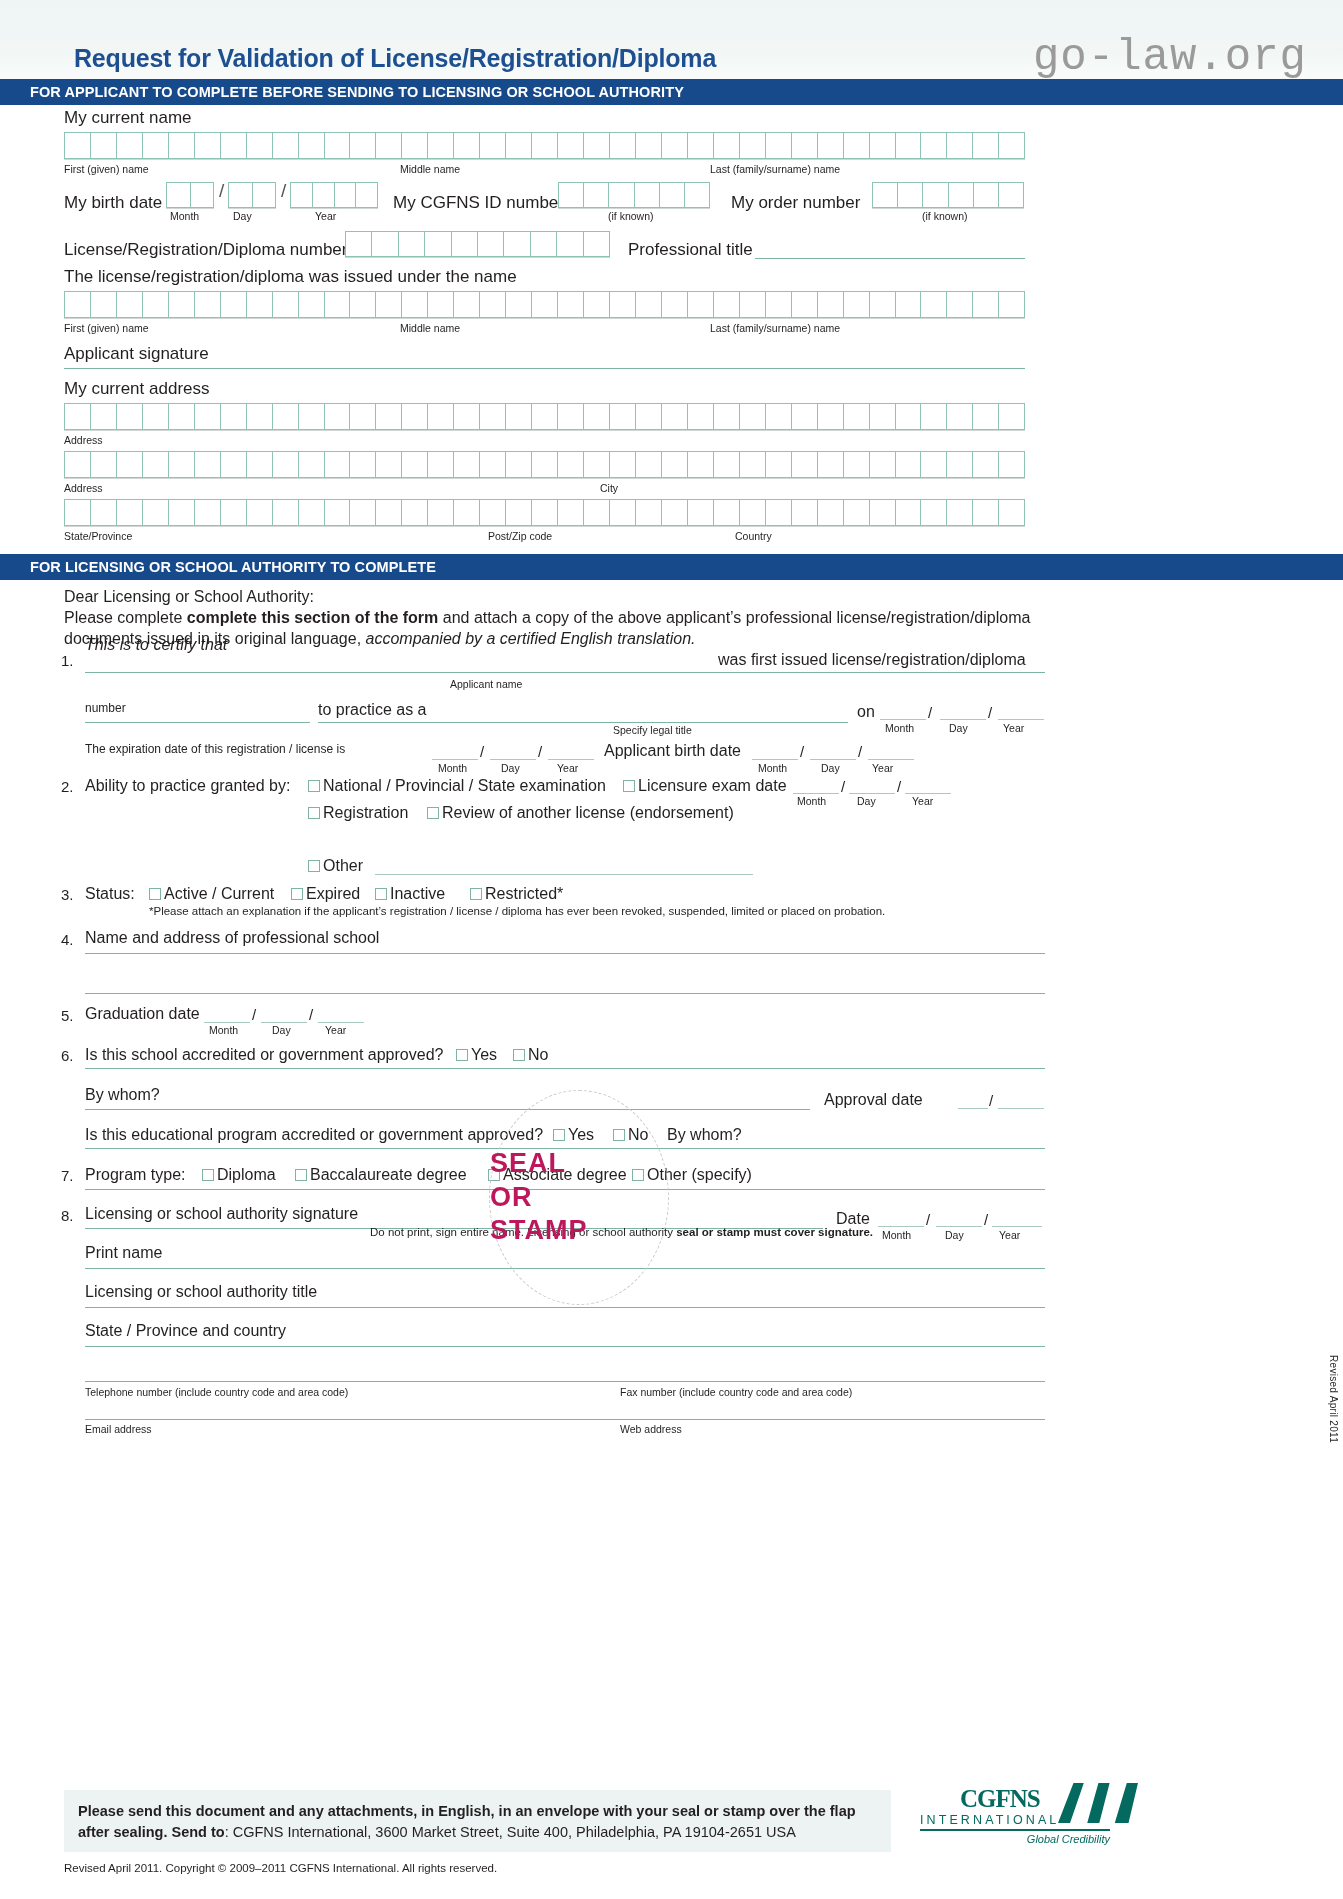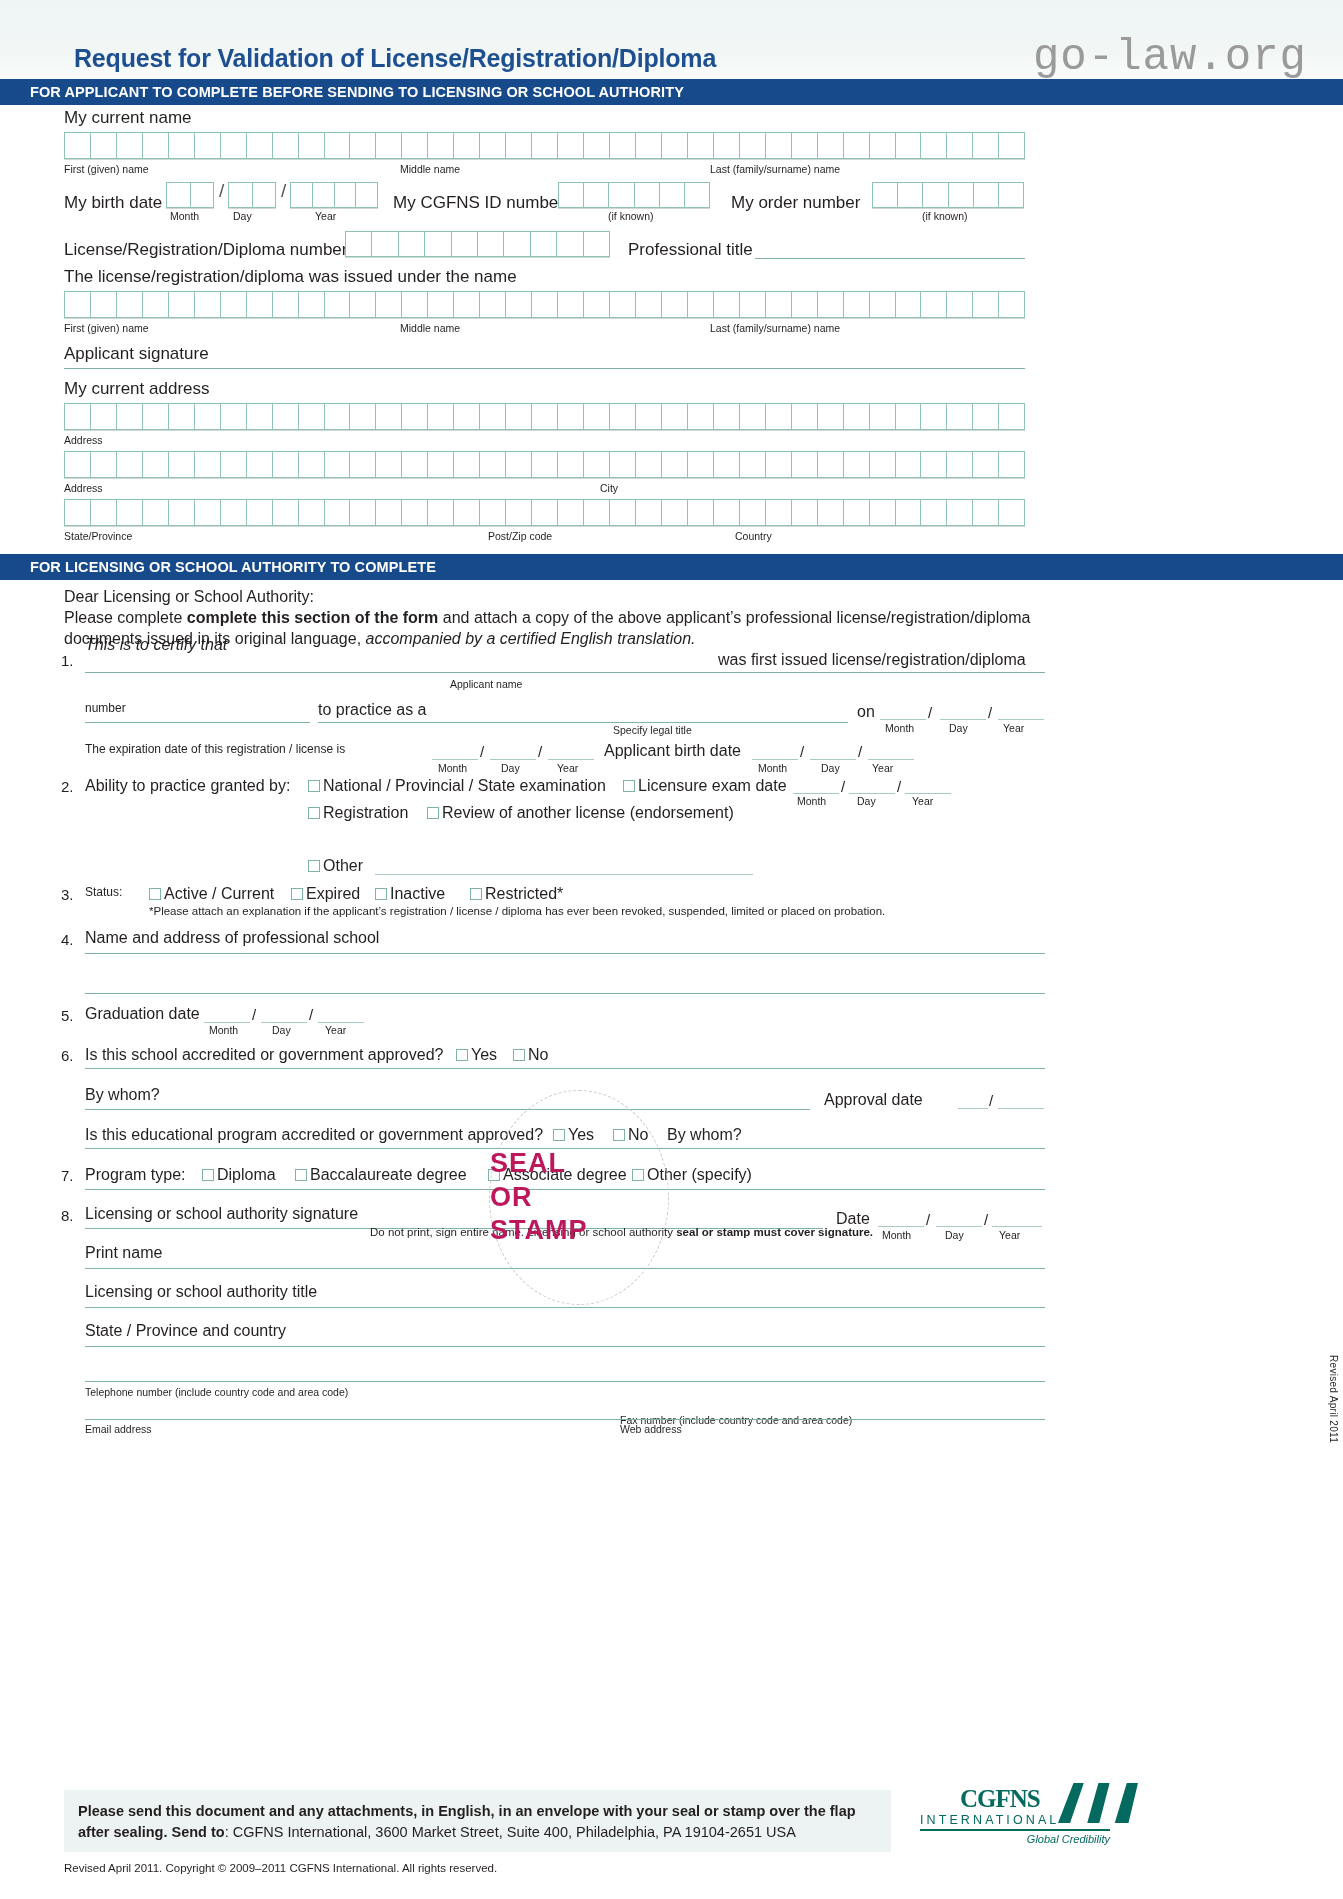--- a/index.html
+++ b/index.html
@@ -480,21 +480,21 @@
   </div>
 
 
   <div class="abs chk-item" style="left:308px; top:857px;">
     <span class="cbox"></span>
       <span>Other</span>
   </div>
   <div class="rule thin" style="left:375px; top:874px; width:378px;"></div>
 
   <div class="abs lbl" style="left:61px; top:886px; font-size:15px;">3.</div>
-  <div class="abs" style="left:85px; top:885px; font-size:12px;">Status:</div>
+  <div class="abs" style="left:85px; top:885px; font-size:16px;">Status:</div>
   <div class="abs chk-item" style="left:149px; top:885px;">
     <span class="cbox"></span>
       <span>Active / Current</span>
   </div>
   <div class="abs chk-item" style="left:291px; top:885px;">
     <span class="cbox"></span>
       <span>Expired</span>
   </div>
   <div class="abs chk-item" style="left:375px; top:885px;">
     <span class="cbox"></span>
@@ -593,21 +593,21 @@
   <div class="rule" style="left:85px; top:1268px; width:960px;"></div>
 
   <div class="abs" style="left:85px; top:1283px; font-size:16px;">Licensing or school authority title</div>
   <div class="rule" style="left:85px; top:1307px; width:960px;"></div>
 
   <div class="abs" style="left:85px; top:1322px; font-size:16px;">State / Province and country</div>
   <div class="rule" style="left:85px; top:1346px; width:960px;"></div>
 
   <div class="rule" style="left:85px; top:1381px; width:960px;"></div>
   <div class="abs sublbl" style="left:85px; top:1386px;">Telephone number (include country code and area code)</div>
-  <div class="abs sublbl" style="left:620px; top:1386px;margin-top:28px;">Fax number (include country code and area code)</div>
+  <div class="abs sublbl" style="left:620px; top:1386px;">Fax number (include country code and area code)</div>
 
   <div class="rule" style="left:85px; top:1419px; width:960px;"></div>
   <div class="abs sublbl" style="left:85px; top:1423px;">Email address</div>
   <div class="abs sublbl" style="left:620px; top:1423px;">Web address</div>
 
   <div class="seal">
     <div>SEAL</div>
     <div>OR</div>
     <div>STAMP</div>
   </div>

